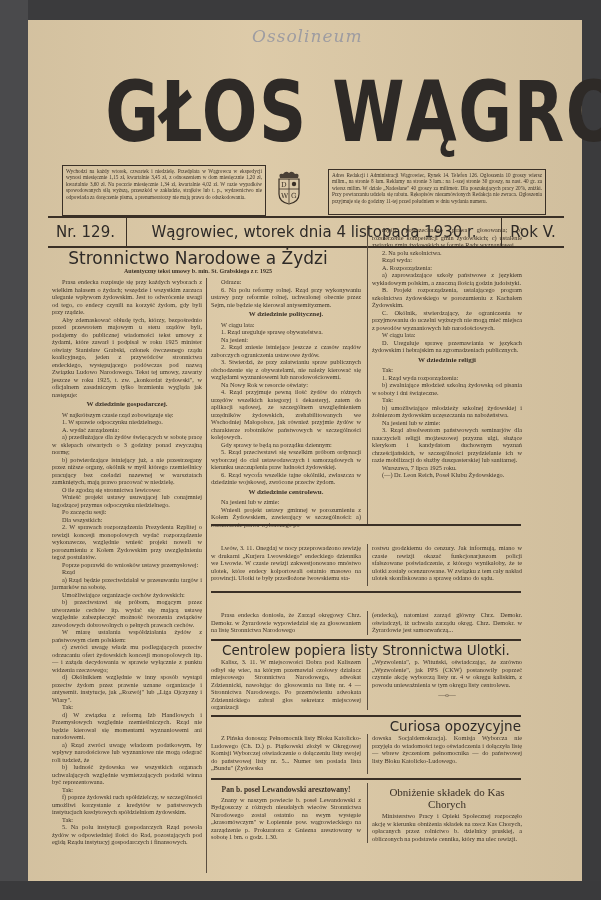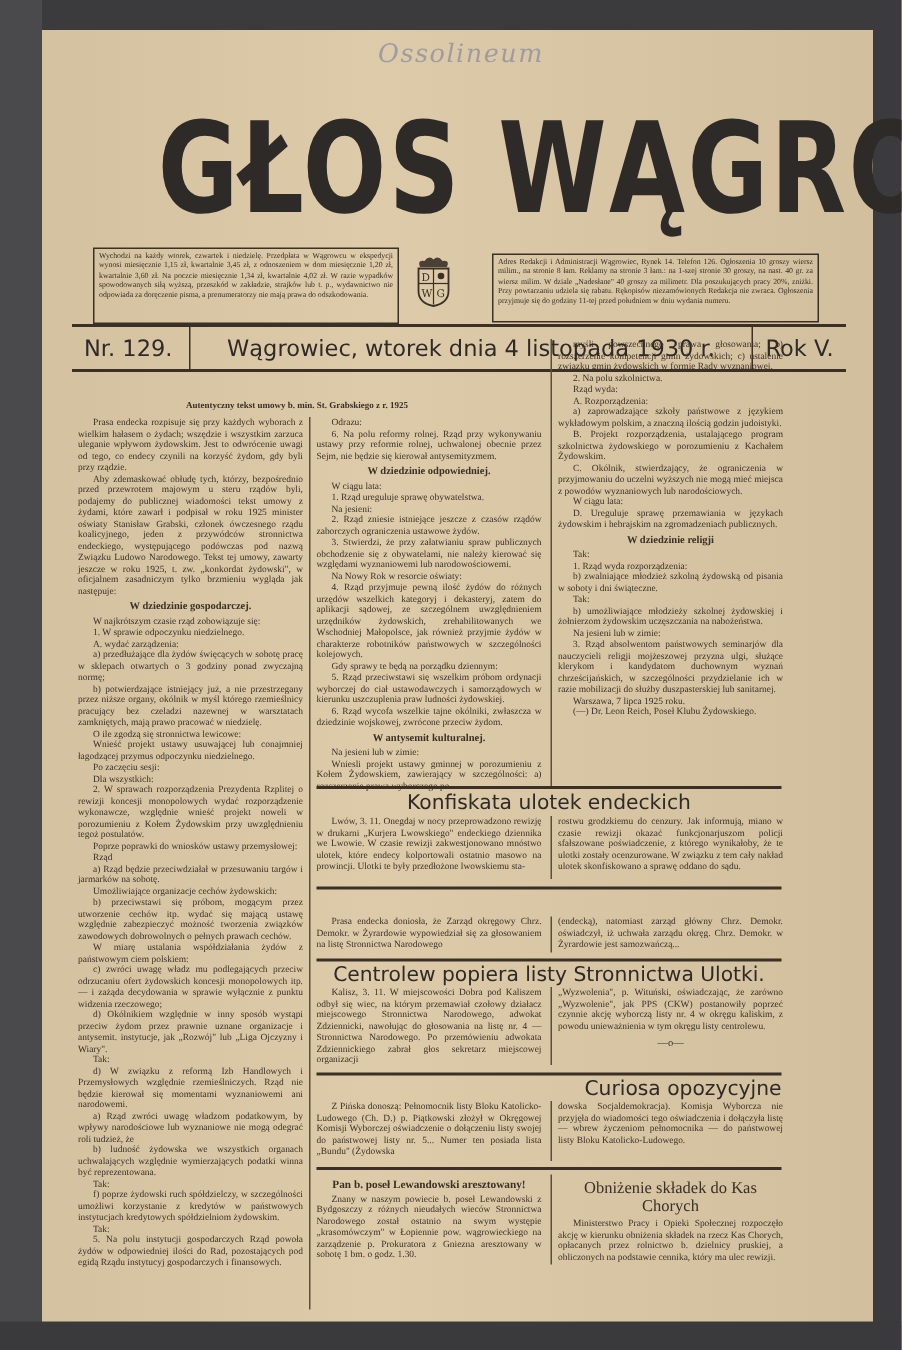--- a/index.html
+++ b/index.html
@@ -49,20 +49,21 @@
     <circle cx="20" cy="14" r="2.2" fill="#3a3026"></circle>
   </svg>
   <div class="infobox info-right">Adres Redakcji i Administracji Wągrowiec, Rynek 14. Telefon 126. Ogłoszenia 10 groszy wiersz milim., na stronie 8 łam. Reklamy na stronie 3 łam.: na 1-szej stronie 30 groszy, na nast. 40 gr. za wiersz milim. W dziale „Nadesłane" 40 groszy za milimetr. Dla poszukujących pracy 20%, zniżki. Przy powtarzaniu udziela się rabatu. Rękopisów niezamówionych Redakcja nie zwraca. Ogłoszenia przyjmuje się do godziny 11-tej przed południem w dniu wydania numeru.</div>
 
   <div class="dateline">
     <div class="nr">Nr. 129.</div>
     <div class="dt">Wągrowiec, wtorek dnia 4 listopada 1930 r.</div>
     <div class="rok">Rok V.</div>
   </div>
 
+  <div class="h-main">Stronnictwo Narodowe a Żydzi</div>
   <div class="h-sub">Autentyczny tekst umowy b. min. St. Grabskiego z r. 1925</div>
 
   <div class="col" id="col1" style="left:24px;top:258px;width:150px;">
       <p>Prasa endecka rozpisuje się przy każdych wyborach z wielkim hałasem o żydach; wszędzie i wszystkim zarzuca uleganie wpływom żydowskim. Jest to odwrócenie uwagi od tego, co endecy czynili na korzyść żydom, gdy byli przy rządzie.</p>
       <p>Aby zdemaskować obłudę tych, którzy, bezpośrednio przed przewrotem majowym u steru rządów byli, podajemy do publicznej wiadomości tekst umowy z żydami, które zawarł i podpisał w roku 1925 minister oświaty Stanisław Grabski, członek ówczesnego rządu koalicyjnego, jeden z przywódców stronnictwa endeckiego, występującego podówczas pod nazwą Związku Ludowo Narodowego. Tekst tej umowy, zawarty jeszcze w roku 1925, t. zw. „konkordat żydowski", w oficjalnem zasadniczym tylko brzmieniu wygląda jak następuje:</p>
       <p class="sub">W dziedzinie gospodarczej.</p>
       <p>W najkrótszym czasie rząd zobowiązuje się:</p>
       <p>1. W sprawie odpoczynku niedzielnego.</p>
       <p>A. wydać zarządzenia:</p>
       <p>a) przedłużające dla żydów święcących w sobotę pracę w sklepach otwartych o 3 godziny ponad zwyczajną normę;</p>
@@ -86,32 +87,32 @@
       <p>b) ludność żydowska we wszystkich organach uchwalających względnie wymierzających podatki winna być reprezentowana.</p>
       <p>Tak:</p>
       <p>f) poprze żydowski ruch spółdzielczy, w szczególności umożliwi korzystanie z kredytów w państwowych instytucjach kredytowych spółdzielniom żydowskim.</p>
       <p>Tak:</p>
       <p>5. Na polu instytucji gospodarczych Rząd powoła żydów w odpowiedniej ilości do Rad, pozostających pod egidą Rządu instytucyj gospodarczych i finansowych.</p>
     </div>
   <div class="vrule" style="left:178px;top:258px;height:595px;"></div>
   <div class="col" id="col2" style="left:183px;top:258px;width:150px;">
       <p>Odrazu:</p>
       <p>6. Na polu reformy rolnej. Rząd przy wykonywaniu ustawy przy reformie rolnej, uchwalonej obecnie przez Sejm, nie będzie się kierował antysemityzmem.</p>
-      <p class="sub">W dziedzinie odpowiedniej.</p>
+      <p class="sub">W dziedzinie politycznej.</p>
       <p>W ciągu lata:</p>
       <p>1. Rząd ureguluje sprawę obywatelstwa.</p>
       <p>Na jesieni:</p>
       <p>2. Rząd zniesie istniejące jeszcze z czasów rządów zaborczych ograniczenia ustawowe żydów.</p>
       <p>3. Stwierdzi, że przy załatwianiu spraw publicznych obchodzenie się z obywatelami, nie należy kierować się względami wyznaniowemi lub narodowościowemi.</p>
       <p>Na Nowy Rok w resorcie oświaty:</p>
       <p>4. Rząd przyjmuje pewną ilość żydów do różnych urzędów wszelkich kategoryj i dekasteryj, zatem do aplikacji sądowej, ze szczególnem uwzględnieniem urzędników żydowskich, zrehabilitowanych we Wschodniej Małopolsce, jak również przyjmie żydów w charakterze robotników państwowych w szczególności kolejowych.</p>
       <p>Gdy sprawy te będą na porządku dziennym:</p>
       <p>5. Rząd przeciwstawi się wszelkim próbom ordynacji wyborczej do ciał ustawodawczych i samorządowych w kierunku uszczuplenia praw ludności żydowskiej.</p>
       <p>6. Rząd wycofa wszelkie tajne okólniki, zwłaszcza w dziedzinie wojskowej, zwrócone przeciw żydom.</p>
-      <p class="sub">W antysemit kulturalnej.</p>
+      <p class="sub">W dziedzinie centrolewu.</p>
       <p>Na jesieni lub w zimie:</p>
       <p>Wniesli projekt ustawy gminnej w porozumieniu z Kołem Żydowskiem, zawierający w szczególności: a) rozszerzenie prawa wyborczego po</p>
     </div>
   <div class="vrule" style="left:339px;top:206px;height:300px;"></div>
   <div class="col" id="col3" style="left:344px;top:206px;width:150px;">
       <p>myśli powszechnego prawa głosowania; b) rozszerzenie kompetencji gmin żydowskich; c) ustalenie związku gmin żydowskich w formie Rady wyznaniowej.</p>
       <p>2. Na polu szkolnictwa.</p>
       <p>Rząd wyda:</p>
       <p>A. Rozporządzenia:</p>
       <p>a) zaprowadzające szkoły państwowe z językiem wykładowym polskim, a znaczną ilością godzin judoistyki.</p>
@@ -125,21 +126,20 @@
       <p>b) zwalniające młodzież szkolną żydowską od pisania w soboty i dni świąteczne.</p>
       <p>Tak:</p>
       <p>b) umożliwiające młodzieży szkolnej żydowskiej i żołnierzom żydowskim uczęszczania na nabożeństwa.</p>
       <p>Na jesieni lub w zimie:</p>
       <p>3. Rząd absolwentom państwowych seminarjów dla nauczycieli religji mojżeszowej przyzna ulgi, służące klerykom i kandydatom duchownym wyznań chrześcijańskich, w szczególności przydzielanie ich w razie mobilizacji do służby duszpasterskiej lub sanitarnej.</p>
       <p>Warszawa, 7 lipca 1925 roku.</p>
       <p>(—) Dr. Leon Reich, Poseł Klubu Żydowskiego.</p>
     </div>
 
   <div class="rule" style="left:183px;top:504px;width:310px;"></div>
-  <div class="art-h" style="left:183px;top:507px;width:310px;">Konfiskata ulotek endeckich</div>
   <div class="col" style="left:183px;top:524px;width:150px;">
       <p>Lwów, 3. 11. Onegdaj w nocy przeprowadzono rewizję w drukarni „Kurjera Lwowskiego" endeckiego dziennika we Lwowie. W czasie rewizji zakwestjonowano mnóstwo ulotek, które endecy kolportowali ostatnio masowo na prowincji. Ulotki te były przedłożone lwowskiemu sta-</p>
     </div>
   <div class="vrule" style="left:339px;top:524px;height:42px;"></div>
   <div class="col" style="left:344px;top:524px;width:150px;">
       <p class="sign">rostwu grodzkiemu do cenzury. Jak informują, miano w czasie rewizji okazać funkcjonarjuszom policji sfałszowane poświadczenie, z którego wynikałoby, że te ulotki zostały ocenzurowane. W związku z tem cały nakład ulotek skonfiskowano a sprawę oddano do sądu.</p>
     </div>
 
   <div class="rule" style="left:183px;top:571px;width:310px;"></div>
   <div class="col" style="left:183px;top:591px;width:150px;">

